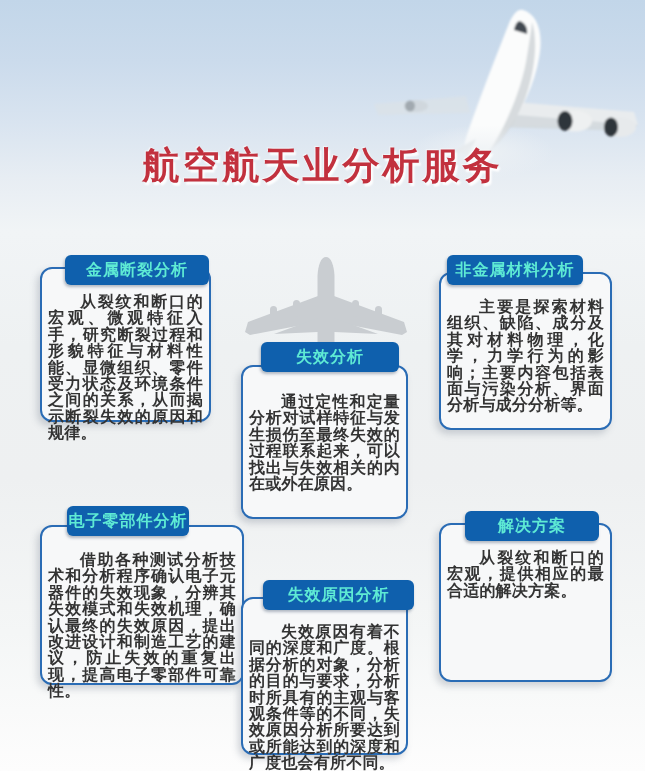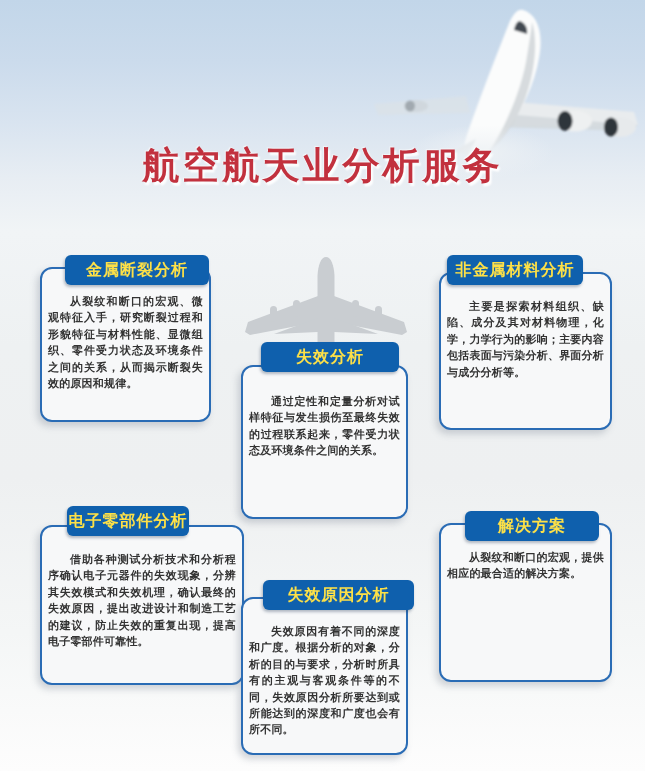--- a/index.html
+++ b/index.html
@@ -28,29 +28,29 @@
     background:#f7f8f9;
     border:2px solid #2a6cb5;
     border-radius:12px;
     box-shadow:-3px 4px 7px rgba(110,120,135,.30);
     box-sizing:border-box;
     z-index:2;
   }
   .card-header{
     position:absolute;height:30px;line-height:30px;
     background:#0f60ad;border-radius:6px;
-    color:#fde047;font-size:16px;font-weight:bold;
+    color:#5eead4;font-size:16px;font-weight:bold;
     text-align:center;letter-spacing:1px;
     box-shadow:-1px 2px 3px rgba(40,60,90,.35);
     z-index:4;white-space:nowrap;
   }
   .card-body{
     position:relative;
     padding:25px 6px 0;
-    font-size:11px;font-weight:600;color:#333333;
+    font-size:16px;font-weight:600;color:#333333;
     line-height:16.4px;letter-spacing:.2px;
     text-align:justify;text-indent:2em;
     z-index:3;
   }
   
   .card-a{left:40px;top:267px;width:171px;height:155px;}
   .card-a .card-header{left:23px;top:-14px;width:144px;}
   .card-b{left:241px;top:365px;width:167px;height:154px;}
   .card-b .card-header{left:18px;top:-25px;width:138px;}
   .card-b .card-body{padding-top:27px;}
@@ -133,21 +133,21 @@
     <div class="card-header">
       <span>金属断裂分析</span>
     </div>
     <div class="card-body">从裂纹和断口的宏观、微观特征入手，研究断裂过程和形貌特征与材料性能、显微组织、零件受力状态及环境条件之间的关系，从而揭示断裂失效的原因和规律。</div>
   </section>
 
   <section class="card card-b">
     <div class="card-header">
       <span>失效分析</span>
     </div>
-    <div class="card-body">通过定性和定量分析对试样特征与发生损伤至最终失效的过程联系起来，零件受力状态及环境条件之间的关系。</div>
+    <div class="card-body">通过定性和定量分析对试样特征与发生损伤至最终失效的过程联系起来，可以找出与失效相关的内在或外在原因。</div>
   </section>
 
   <section class="card card-c">
     <div class="card-header">
       <span>非金属材料分析</span>
     </div>
     <div class="card-body">主要是探索材料组织、缺陷、成分及其对材料物理，化学，力学行为的影响；主要内容包括表面与污染分析、界面分析与成分分析等。</div>
   </section>
 
   <section class="card card-d">

